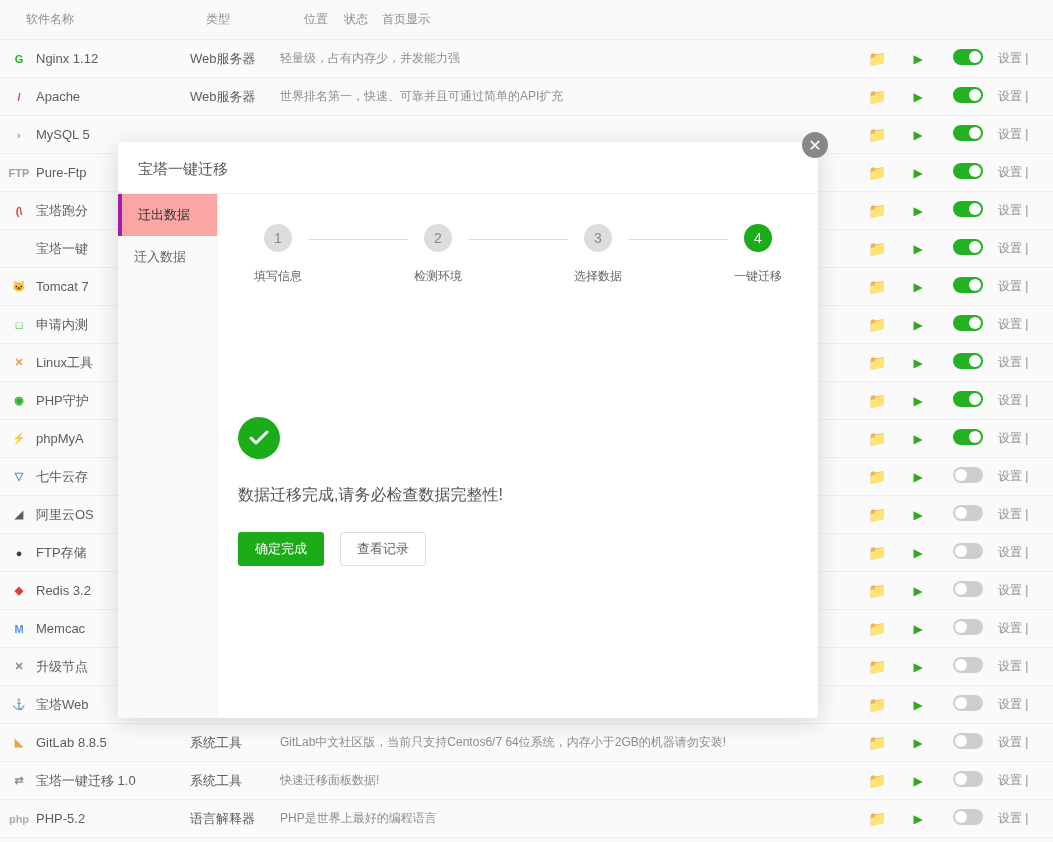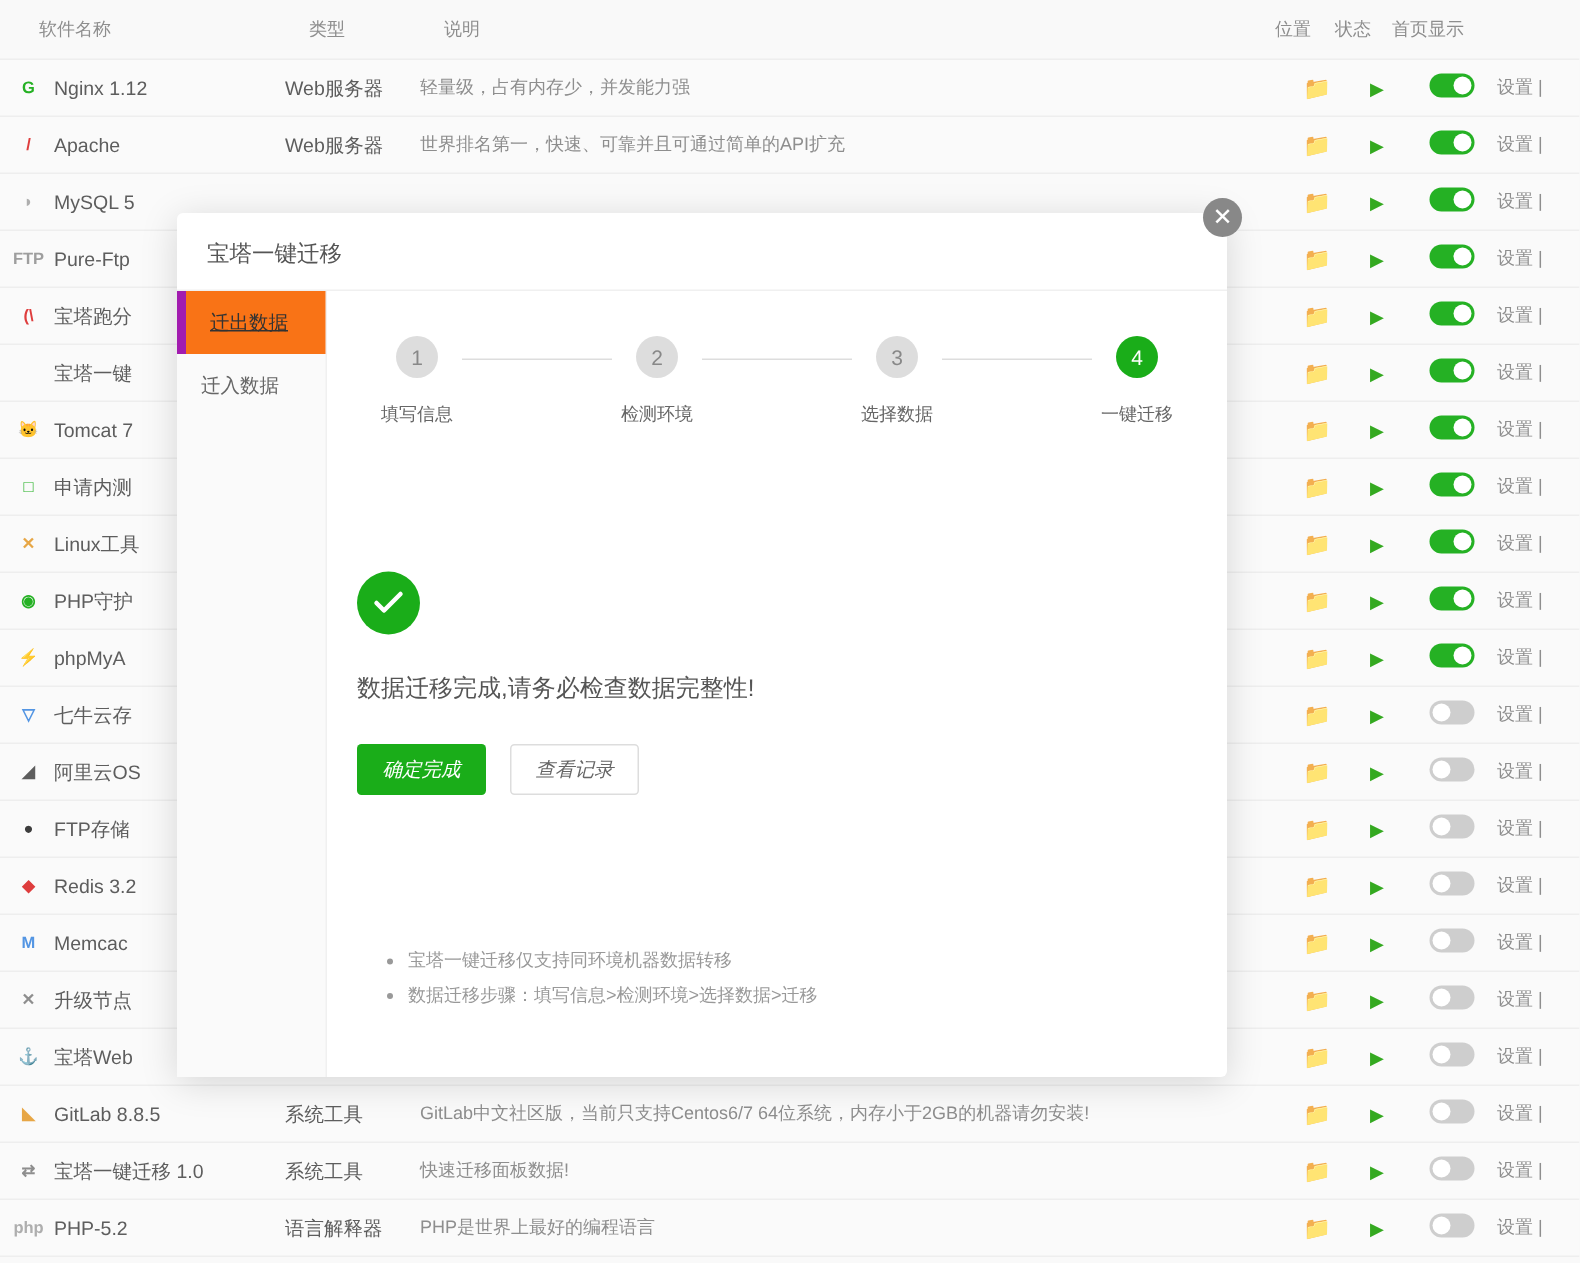--- a/index.html
+++ b/index.html
@@ -53,47 +53,46 @@
   background: #888;
   color: #fff;
   display: flex; align-items: center; justify-content: center;
   font-size: 16px;
   cursor: pointer;
 }
 .modal-header { padding: 18px 20px 14px; font-size: 15px; color: #555; font-weight: 500; border-bottom: 1px solid #f0f0f0; }
 .modal-body { flex: 1; display: flex; }
 .modal-sidebar { width: 100px; background: #fafafa; border-right: 1px solid #f0f0f0; }
 .side-item { padding: 12px 16px; font-size: 13px; color: #666; cursor: pointer; }
-.side-item.active { background: #f97316; color: #333; border-left: 6px solid #a21caf; text-decoration: underline; }
+.side-item.active { background: #fca5a5; color: #333; border-left: 4px solid #a21caf; }
 .modal-main { flex: 1; padding: 30px 20px 20px; display: flex; flex-direction: column; }
 .steps { display: flex; align-items: center; justify-content: space-between; padding: 0 10px; }
 .step { display: flex; flex-direction: column; align-items: center; gap: 16px; width: 60px; }
 .step-circle { width: 28px; height: 28px; border-radius: 50%; background: #ddd; color: #888; display: flex; align-items: center; justify-content: center; font-size: 14px; }
 .step.active .step-circle { background: #1aad19; color: #fff; }
 .step-line { flex: 1; height: 1px; background: #ddd; margin-top: -30px; }
 .step-label { font-size: 12px; color: #666; white-space: nowrap; }
 .result { flex: 1; display: flex; flex-direction: column; justify-content: center; gap: 26px; }
 .check-circle { width: 42px; height: 42px; border-radius: 50%; background: #1aad19; display: flex; align-items: center; justify-content: center; }
 .check-circle svg { width: 24px; height: 24px; }
 .result-text { font-size: 16px; color: #555; }
 .result-btns { display: flex; gap: 16px; }
-.btn { padding: 7px 16px; font-size: 13px; border-radius: 3px; cursor: pointer; border: 1px solid transparent; font-style: italic; }
+.btn { padding: 7px 16px; font-size: 13px; border-radius: 3px; cursor: pointer; border: 1px solid transparent; }
 .btn-primary { background: #1aad19; color: #fff; }
 .btn-default { background: #fff; color: #666; border-color: #ddd; }
 .notes { font-size: 12px; color: #999; padding: 0 20px 20px; }
 .notes li { list-style: disc; margin: 6px 0 6px 14px; }
 </style>
 </head>
 <body>
 
 <div class="table">
   <div class="thead">
     <div class="col-name">软件名称</div>
     <div class="col-type">类型</div>
-    <div class="col-desc">说明</div>
     <div class="col-loc">位置</div>
     <div class="col-status">状态</div>
     <div class="col-toggle">首页显示</div>
     <div class="col-actions"></div>
   </div>
   <div id="tbody">
       <div class="trow">
     <div class="col-name">
       <span class="sw-icon" style="color:#1aad19">G</span>
       <span>Nginx 1.12</span>
@@ -384,19 +383,15 @@
           <svg viewBox="0 0 24 24" fill="none" stroke="#fff" stroke-width="3" stroke-linecap="round" stroke-linejoin="round">
               <polyline points="20 6 9 17 4 12"></polyline>
             </svg>
         </div>
         <div class="result-text">数据迁移完成,请务必检查数据完整性!</div>
         <div class="result-btns">
           <button class="btn btn-primary">确定完成</button>
           <button class="btn btn-default">查看记录</button>
         </div>
       </div>
-      <ul class="notes">
-        <li>宝塔一键迁移仅支持同环境机器数据转移</li>
-        <li>数据迁移步骤：填写信息&gt;检测环境&gt;选择数据&gt;迁移</li>
-      </ul>
     </div>
   </div>
 </div>
 
 </body></html>

